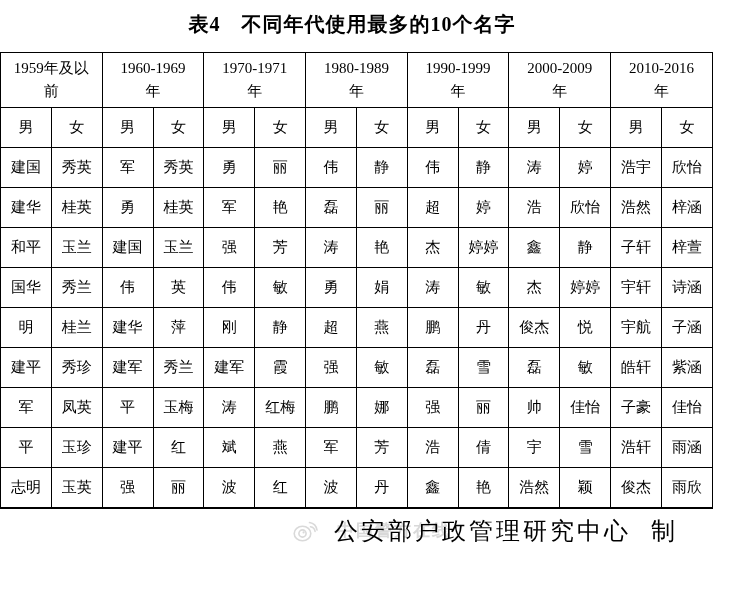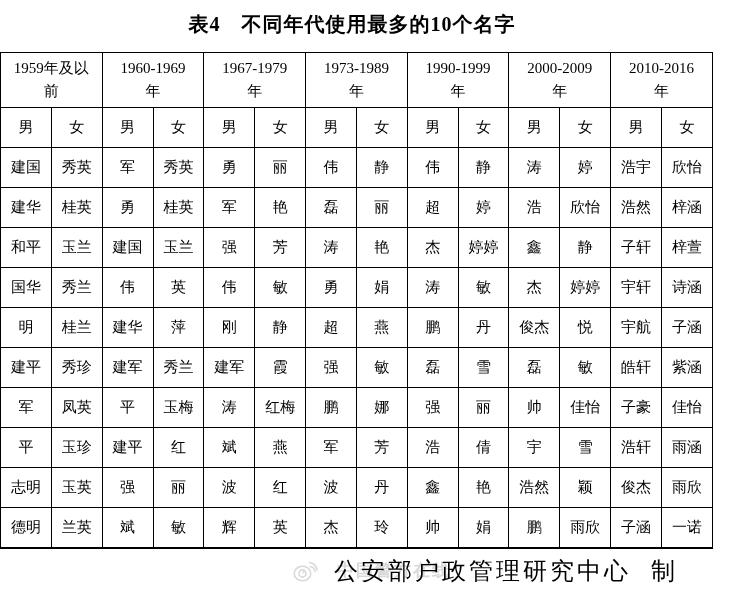--- a/index.html
+++ b/index.html
@@ -99,25 +99,25 @@
         <tr>
           <th colspan="2" class="decade-th">
             <div>1959年及以</div>
             <div>前</div>
           </th>
           <th colspan="2" class="decade-th">
             <div>1960-1969</div>
             <div>年</div>
           </th>
           <th colspan="2" class="decade-th">
-            <div>1967-1979</div>
-            <div>年</div>
-          </th>
-          <th colspan="2" class="decade-th">
-            <div>1973-1989</div>
+            <div>1970-1971</div>
+            <div>年</div>
+          </th>
+          <th colspan="2" class="decade-th">
+            <div>1980-1989</div>
             <div>年</div>
           </th>
           <th colspan="2" class="decade-th">
             <div>1990-1999</div>
             <div>年</div>
           </th>
           <th colspan="2" class="decade-th">
             <div>2000-2009</div>
             <div>年</div>
           </th>
@@ -281,36 +281,20 @@
           <td>红</td>
           <td>波</td>
           <td>丹</td>
           <td>鑫</td>
           <td>艳</td>
           <td>浩然</td>
           <td>颖</td>
           <td>俊杰</td>
           <td>雨欣</td>
         </tr>
-        <tr>
-          <td>德明</td>
-          <td>兰英</td>
-          <td>斌</td>
-          <td>敏</td>
-          <td>辉</td>
-          <td>英</td>
-          <td>杰</td>
-          <td>玲</td>
-          <td>帅</td>
-          <td>娟</td>
-          <td>鹏</td>
-          <td>雨欣</td>
-          <td>子涵</td>
-          <td>一诺</td>
-        </tr>
       </tbody>
     </table>
 
   <div class="footer">
 
     <div class="watermark">
       <svg width="28" height="26" viewBox="0 0 28 26" fill="none" stroke="currentColor" stroke-width="1.6" stroke-linecap="round">
         <ellipse cx="10.5" cy="16.5" rx="8.3" ry="7.3"></ellipse>
         <circle cx="10.5" cy="16.5" r="3.6"></circle>
         <circle cx="11.6" cy="15.4" r="1.1" fill="currentColor" stroke="none"></circle>

